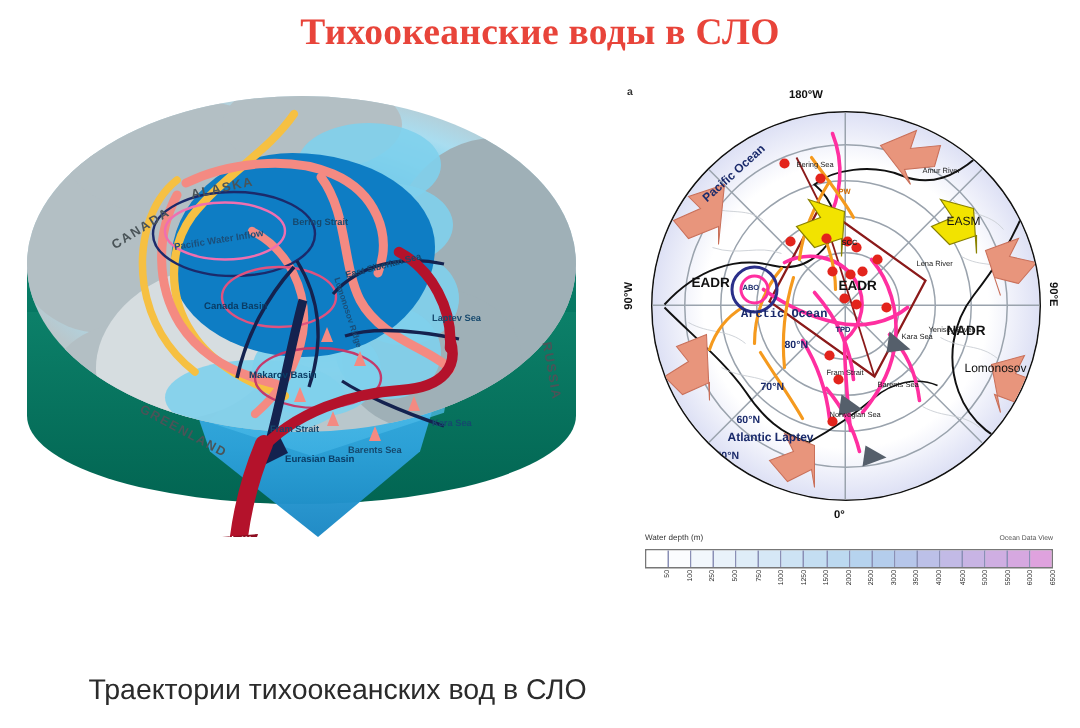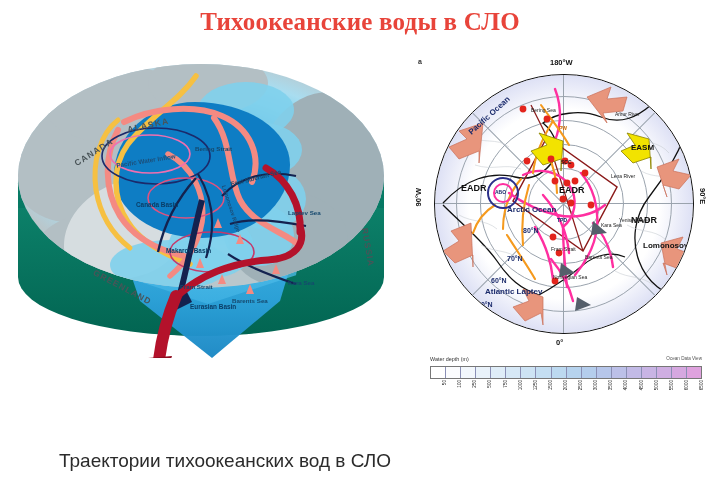--- a/index.html
+++ b/index.html
@@ -99,21 +99,21 @@
   .grid-circ{position:absolute;border:.6px solid #9aa3ad;border-radius:50%;}
   .grid-line{position:absolute;background:#9aa3ad;}
   #map-svg{position:absolute;left:0;top:0;width:258px;height:258px;}
 
   .m-lbl{position:absolute;white-space:nowrap;font-family:"Liberation Sans",sans-serif;pointer-events:none;}
   .m-ocean{font-size:8px;font-weight:700;color:#1a2a6b;}
   .m-region{font-size:9px;font-weight:700;color:#111;}
   .m-small{font-size:5px;color:#222;}
   .m-lat{font-size:7px;font-weight:700;color:#1a2a6b;}
   .m-lon{font-size:7.5px;font-weight:700;color:#111;}
-  .m-wind{font-size:8px;font-weight:700;color:#111;}
+  .m-wind{font-size:8px;font-weight:400;color:#111;}
 
   
   #colorbar-wrap{position:absolute;left:16px;top:300px;width:276px;}
   #cb-title{position:absolute;left:2px;top:0px;font-size:5.4px;color:#333;}
   #cb-odv{position:absolute;right:2px;top:0px;font-size:4.6px;color:#555;}
   #cb-bar{position:absolute;left:2px;top:10px;height:13px;width:272px;display:flex;border:.6px solid #777;box-sizing:border-box;}
   #cb-bar div{flex:1 1 0;border-right:.5px solid #8a8fb5;}
   #cb-bar div:last-child{border-right:none;}
   #cb-ticks{position:absolute;left:2px;top:24px;width:272px;height:26px;}
   #cb-ticks span{
@@ -212,21 +212,21 @@
   <span class="lbl lbl-basin" style="left:190px;top:246px;width:46px;">Eurasian Basin</span>
   <span class="lbl lbl-ridge" style="left:206px;top:148px;transform:rotate(72deg);">Lomonosov Ridge</span>
 
   <span class="lbl lbl-white" style="left:136px;top:300px;width:48px;">Atlantic Water Inflow</span>
 </div>
 
 <div id="fig-right">
 
   <span id="panel-letter">a</span>
 
-  <span class="m-lbl m-lon" style="left:114px;top:2px;margin-left:24px;">180°W</span>
+  <span class="m-lbl m-lon" style="left:114px;top:2px;">180°W</span>
   <span class="m-lbl m-lon" style="left:2px;top:132px;writing-mode:vertical-rl;transform:rotate(180deg);">90°W</span>
   <span class="m-lbl m-lon" style="left:286px;top:132px;writing-mode:vertical-rl;">90°E</span>
   <span class="m-lbl m-lon" style="left:144px;top:282px;">0°</span>
 
   <div id="map-disc">
     <div class="ocean-ring"></div>
 
     <div class="grid-circ" style="left:21px;top:21px;width:214px;height:214px;"></div>
     <div class="grid-circ" style="left:45px;top:45px;width:166px;height:166px;"></div>
     <div class="grid-circ" style="left:69px;top:69px;width:118px;height:118px;"></div>
@@ -319,21 +319,21 @@
         <circle cx="128" cy="124" r="3.4"></circle>
           <circle cx="136" cy="128" r="3.4"></circle>
         <circle cx="156" cy="130" r="3.4"></circle>
         <circle cx="118" cy="162" r="3.4"></circle>
           <circle cx="124" cy="178" r="3.4"></circle>
         <circle cx="120" cy="206" r="3.4"></circle>
       </g>
     </svg>
 
     <span class="m-lbl m-ocean" style="left:28px;top:36px;transform:rotate(-42deg);">Pacific Ocean</span>
-    <span class="m-lbl m-ocean" style="left:72px;top:130px;">Arctic Ocean</span>
+    <span class="m-lbl m-ocean" style="left:59px;top:130px;font-family:Liberation Mono, monospace;">Arctic Ocean</span>
     <span class="m-lbl m-ocean" style="left:50px;top:212px;">Atlantic Laptev</span>
 
     <span class="m-lbl m-region" style="left:26px;top:108px;">EADR</span>
     <span class="m-lbl m-region" style="left:124px;top:110px;">EADR</span>
     <span class="m-lbl m-region" style="left:196px;top:140px;">NADR</span>
 
     <span class="m-lbl m-small" style="left:96px;top:32px;">Bering Sea</span>
     <span class="m-lbl m-small" style="left:166px;top:148px;width:16px;line-height:1;">Kara Sea</span>
     <span class="m-lbl m-small" style="left:150px;top:180px;width:20px;line-height:1;">Barents Sea</span>
     <span class="m-lbl m-small" style="left:118px;top:200px;width:26px;line-height:1;">Norwegian Sea</span>

